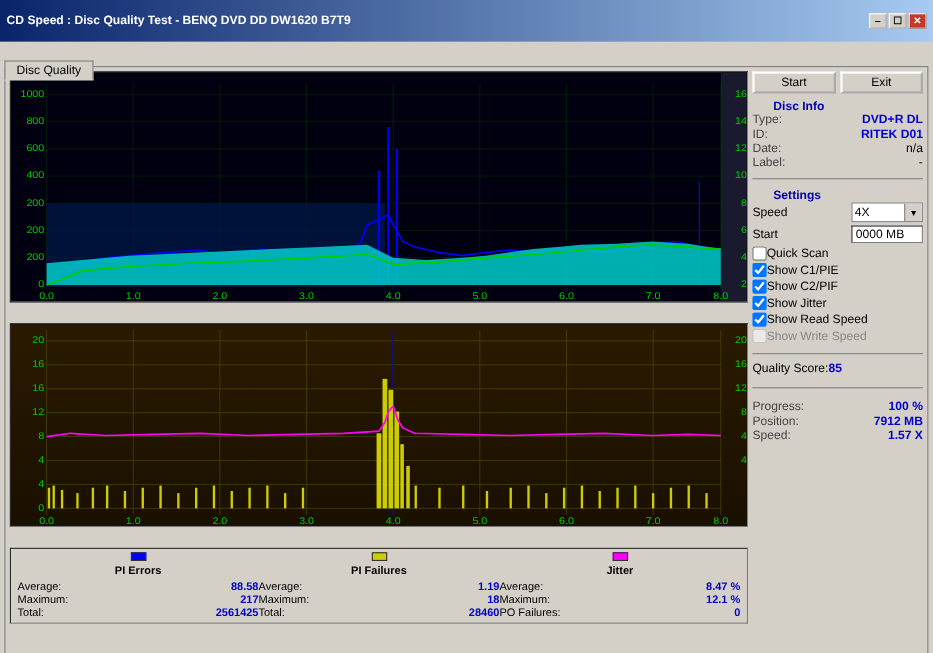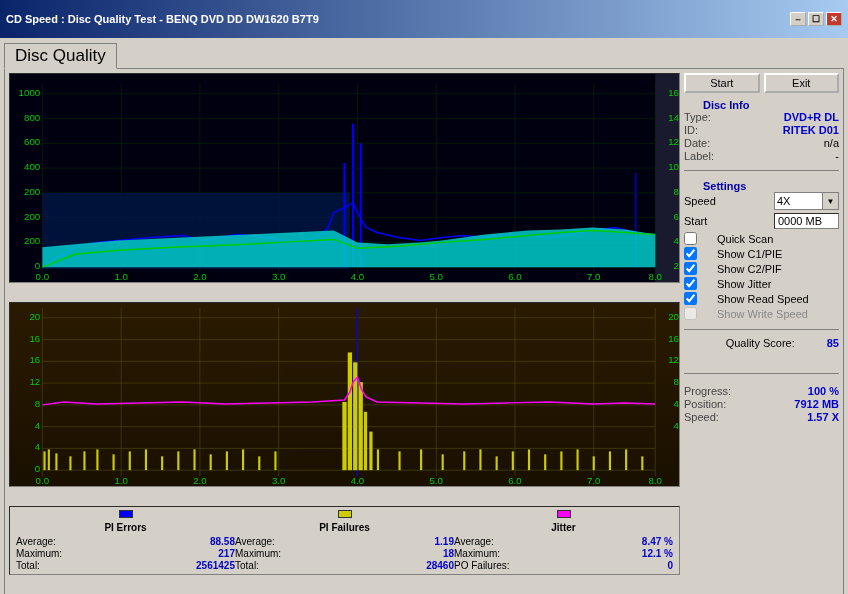--- a/index.html
+++ b/index.html
@@ -52,24 +52,24 @@
     }
     .tab-bar {
       display: flex;
       margin-bottom: 0;
     }
     .tab {
       background: #d4d0c8;
       border: 1px solid #808080;
       border-bottom: none;
       padding: 2px 10px;
-      font-size: 17px;
+      font-size: 11px;
       cursor: pointer;
       position: relative;
-      top: 1px;
+      top: 13px;
       z-index: 2;
     }
     .tab.active {
       background: #d4d0c8;
       border-bottom: 1px solid #d4d0c8;
     }
     .content-area {
       border: 1px solid #808080;
       background: #d4d0c8;
       display: flex;
@@ -205,40 +205,39 @@
       border: 1px inset #808080;
       background: #fff;
       padding: 1px 3px;
       font-size: 11px;
       width: 65px;
       text-align: left;
     }
     .checkbox-row {
       display: flex;
       align-items: center;
-      gap: 20px;
+      gap: 0;
       margin-bottom: 2px;
     }
     .checkbox-row input[type=checkbox] {
       margin: 0;
     }
     .checkbox-label {
       font-size: 11px;
     }
     .divider {
       height: 1px;
       background: #808080;
       margin: 3px 0;
     }
     .score-row {
       display: flex;
-      justify-content: flex-end;
-      align-items: center;
-      margin-bottom: 17px;
-      gap: 32px;
+      justify-content: flex-start;
+      align-items: center;
+      margin-bottom: 4px;
     }
     .score-key {
       font-size: 11px;
       color: #000;
     }
     .score-val {
       font-size: 11px;
       font-weight: bold;
       color: #0000cc;
     }

